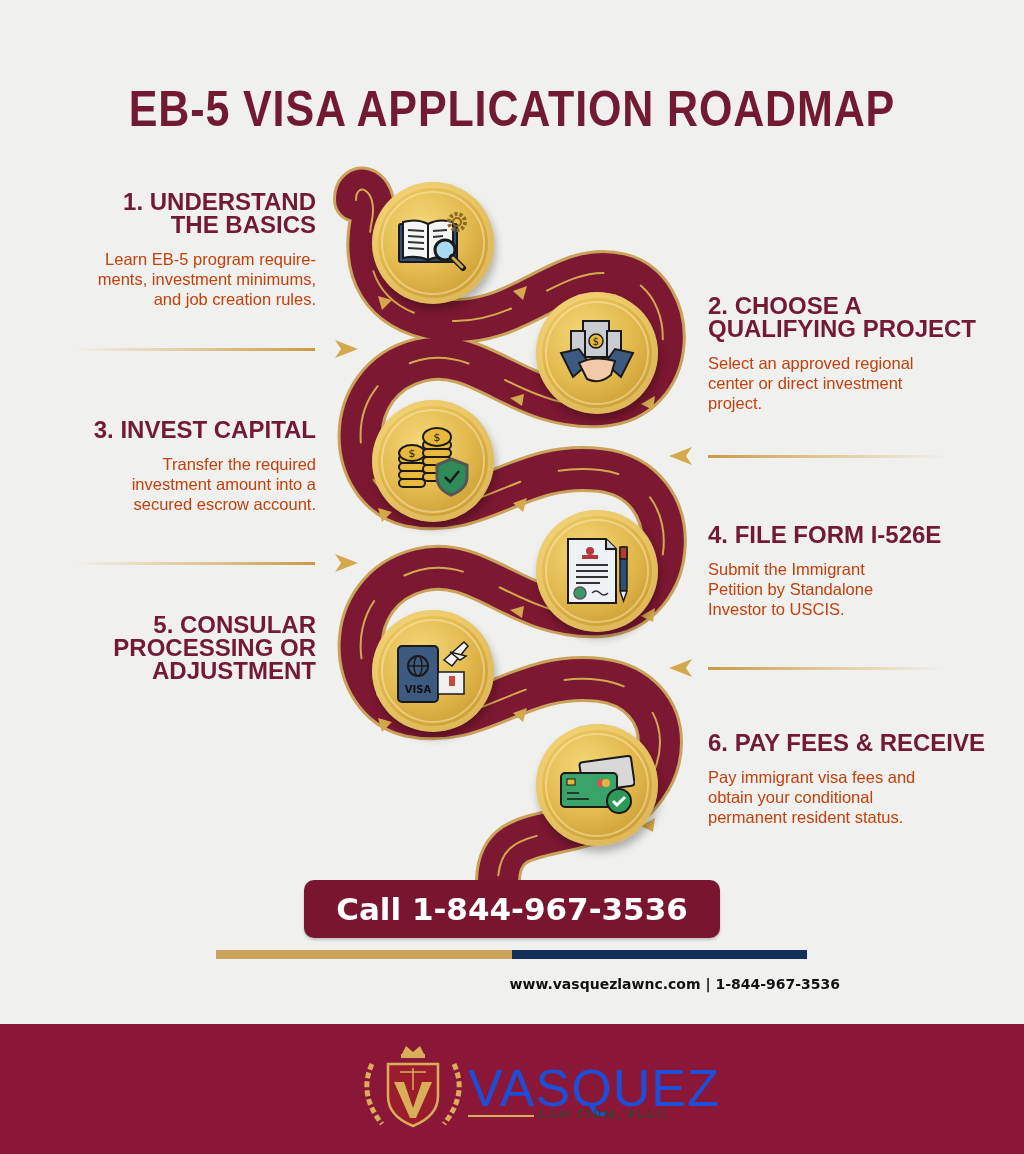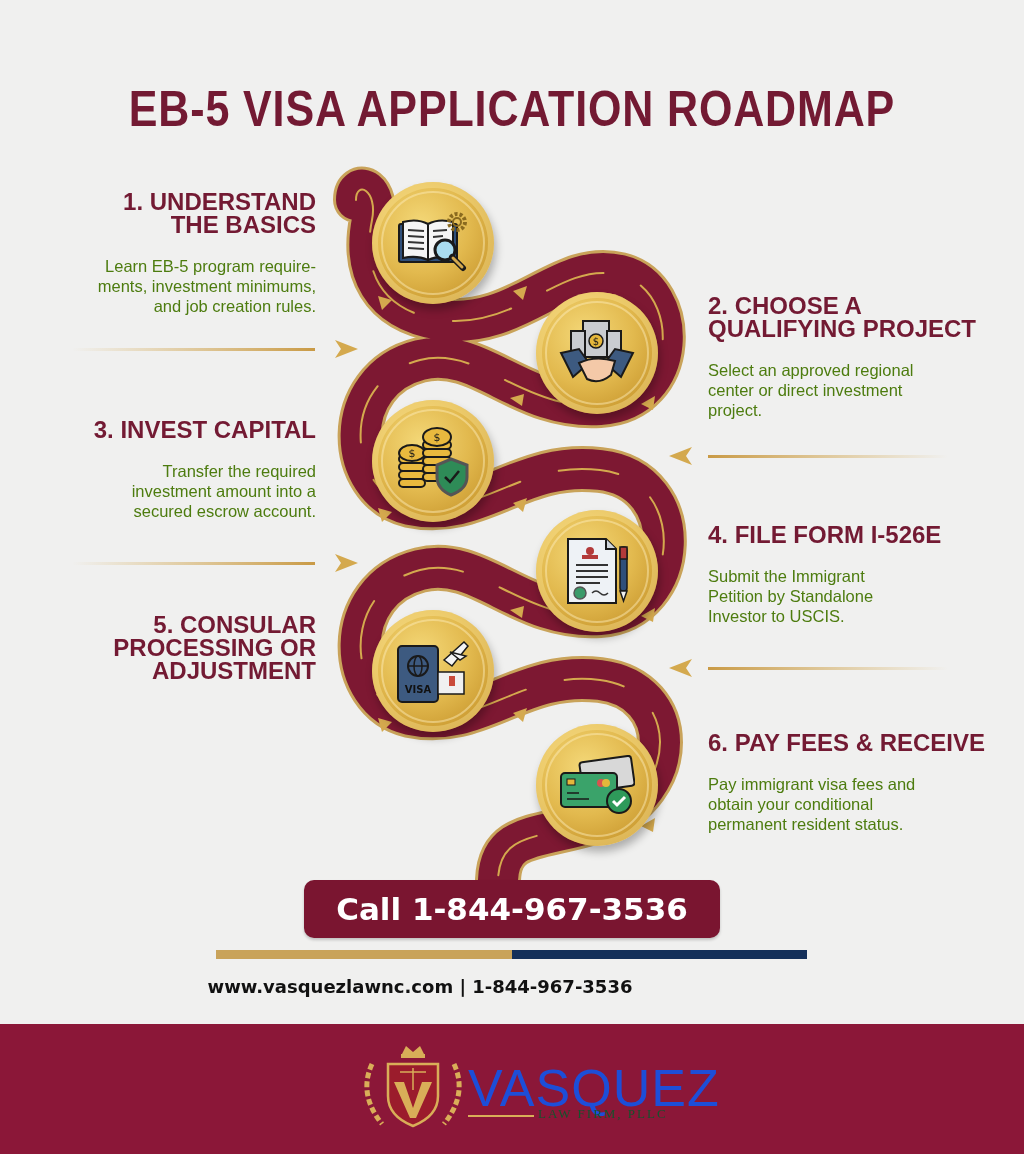--- a/index.html
+++ b/index.html
@@ -18,23 +18,23 @@
     transform: scaleX(0.86);
     transform-origin: center;
   }
   svg.road { position: absolute; left: 0; top: 0; }
   .step { position: absolute; }
   .step h2 {
     font-weight: 700; font-size: 24px; line-height: 23px;
     color: #731a33;
   }
   .step p {
-    margin-top: 20px;
+    margin-top: 13px;
     font-size: 16.5px; line-height: 20px;
-    color: #4d7c0f;
+    color: #c2410c;
   }
   .left { text-align: right; }
   .right { text-align: left; }
 
   .coin {
     position: absolute; width: 122px; height: 122px; border-radius: 50%;
     background: radial-gradient(circle at 40% 35%, #f4d878 0%, #e2b94e 45%, #c9982f 80%, #b4842a 100%);
     box-shadow: 2px 6px 8px rgba(0,0,0,0.28), inset 0 0 0 6px rgba(255,235,160,0.35);
     display: flex; align-items: center; justify-content: center;
   }
@@ -52,23 +52,23 @@
     box-shadow: 0 2px 3px rgba(0,0,0,0.2);
     border: none; cursor: pointer;
     font-family: "DejaVu Sans", sans-serif;
   }
   .bar {
     position: absolute; top: 950px; height: 9px;
   }
   .bar.gold { left: 216px; width: 296px; background: #c9a35a; }
   .bar.navy { left: 512px; width: 295px; background: #14305a; }
   .contact {
-    position: absolute; left: 0; top: 976px; width: 840px; text-align: center;
+    position: absolute; left: 0; top: 976px; width: 840px; text-align: right;
     font-family: "DejaVu Sans", sans-serif;
-    font-size: 18px; font-weight: 600; color: #111;
+    font-size: 14px; font-weight: 600; color: #111;
   }
   .footer {
     position: absolute; left: 0; top: 1024px; width: 1024px; height: 130px;
     background: #8b1738;
   }
   .logo {
     position: absolute; left: 358px; top: 1044px; width: 320px; height: 92px;
   }
   .brand-name {
     position: absolute; left: 468px; top: 1058px;

